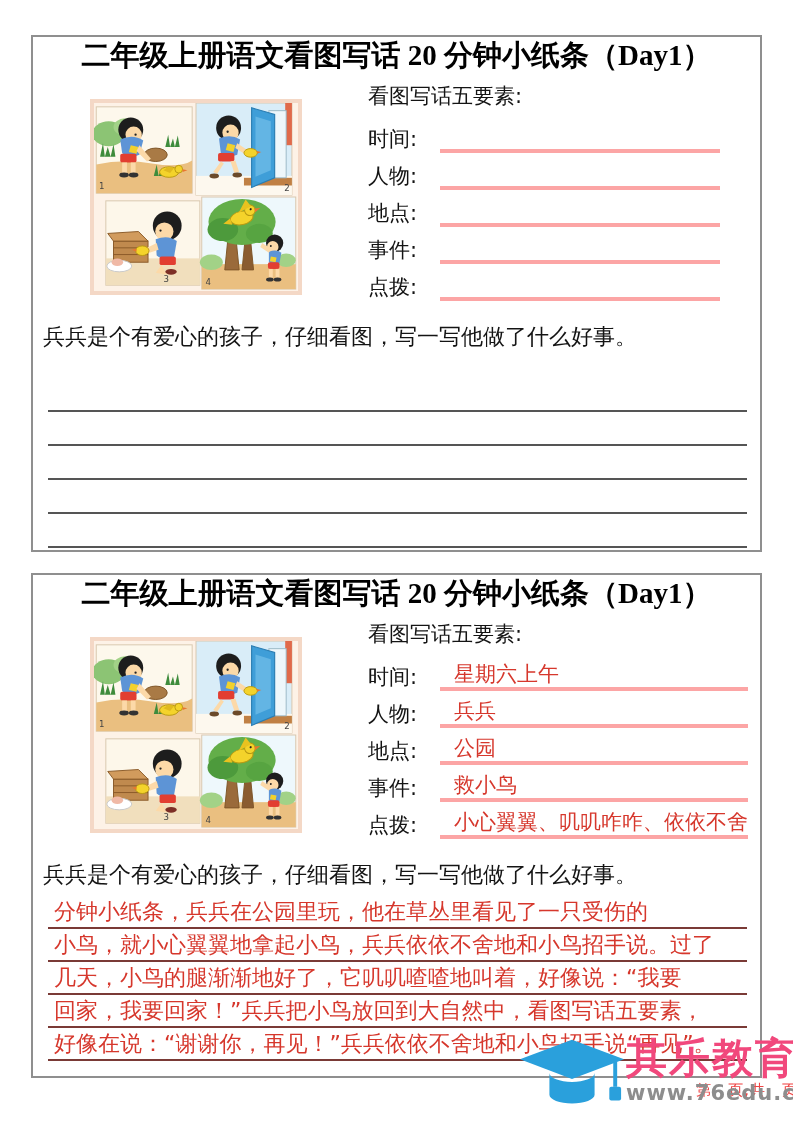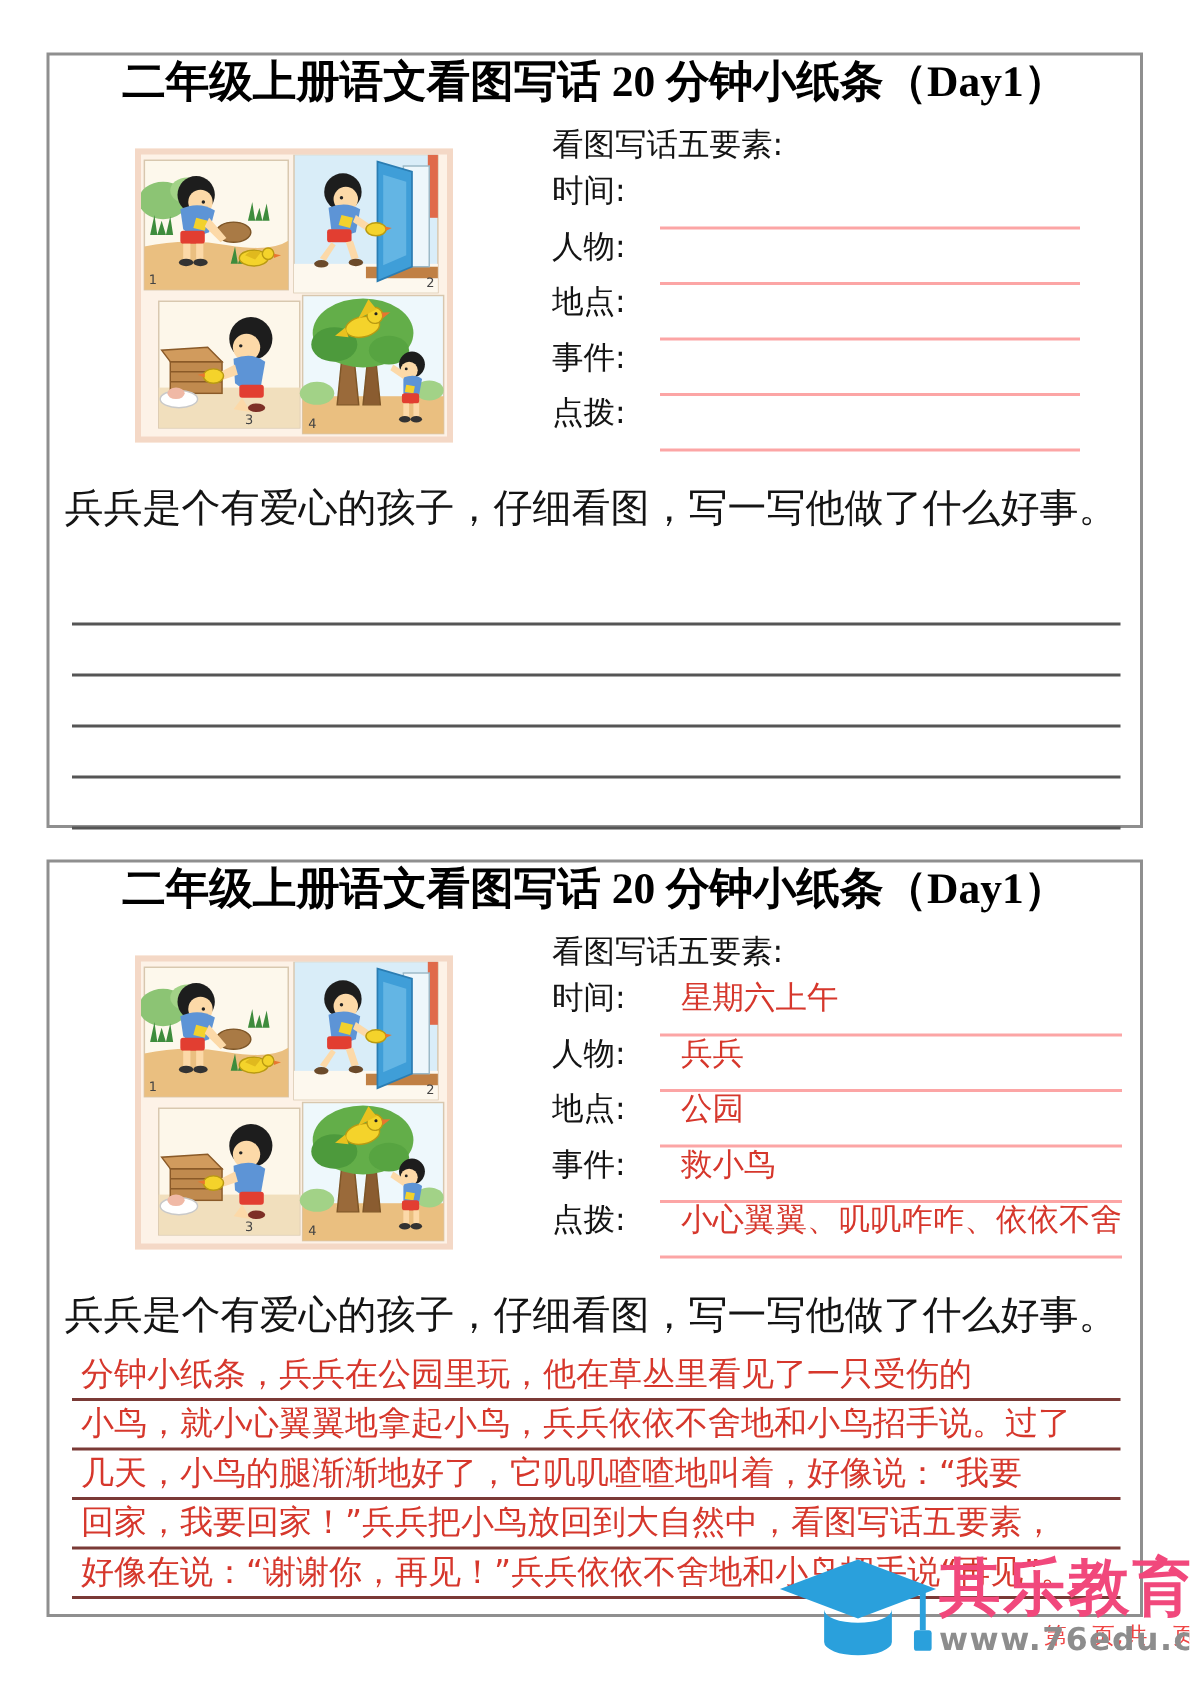--- a/index.html
+++ b/index.html
@@ -12,26 +12,26 @@
 
   .sheet-title{margin:1px 6px 0;text-align:center;font-family:"Liberation Serif","DejaVu Serif",serif;
                font-weight:bold;font-size:29px;line-height:1.2;color:#000;}
 
   .sheet-body{display:flex;margin:10px 16px 0 17px;}
   .comic{flex:none;width:212px;height:196px;border:4px solid #f4d8c6;background:#fdf2e7;box-sizing:border-box;}
   .comic svg{display:block;width:100%;height:100%;}
 
   .fields{flex:1;margin-left:26px;font-size:21px;line-height:1.1;}
   .fields-heading{margin:2px 0 8px;}
-  .field-row{display:flex;height:37px;}
+  .field-row{display:flex;align-items:flex-end;height:37px;}
   .field-label{flex:none;width:72px;padding-bottom:2px;}
-  .field-line{flex:1;border-bottom:2px solid #fca5a5;margin-right:24px;padding:0 0 1px 14px;white-space:nowrap;overflow:hidden;}
+  .field-line{flex:1;border-bottom:4px solid #fca5a5;margin-right:24px;padding:0 0 1px 14px;white-space:nowrap;overflow:hidden;}
   .field-answer{color:#d6372c;}
 
-  .prompt{margin:12px 10px 0 10px;font-size:26px;line-height:1.25;}
+  .prompt{margin:12px 10px 0 10px;font-size:22px;line-height:1.25;}
 
   .essay{margin:8px 13px 0 15px;}
   .essay-line{height:33px;border-bottom:2px solid #555;font-size:22px;line-height:31px;
               white-space:nowrap;overflow:hidden;padding-left:6px;box-sizing:border-box;}
   .sheet-1 .essay{margin-top:28px;}
   .sheet-1 .essay-line{height:34px;}
   .sheet-2 .essay-line{color:#d6372c;border-bottom-color:#7a3a36;}
 
   .page-footer{position:absolute;top:1081px;left:0;width:770px;text-align:right;
                font-size:15px;letter-spacing:1px;color:#ef4444;margin-left:28px;}

